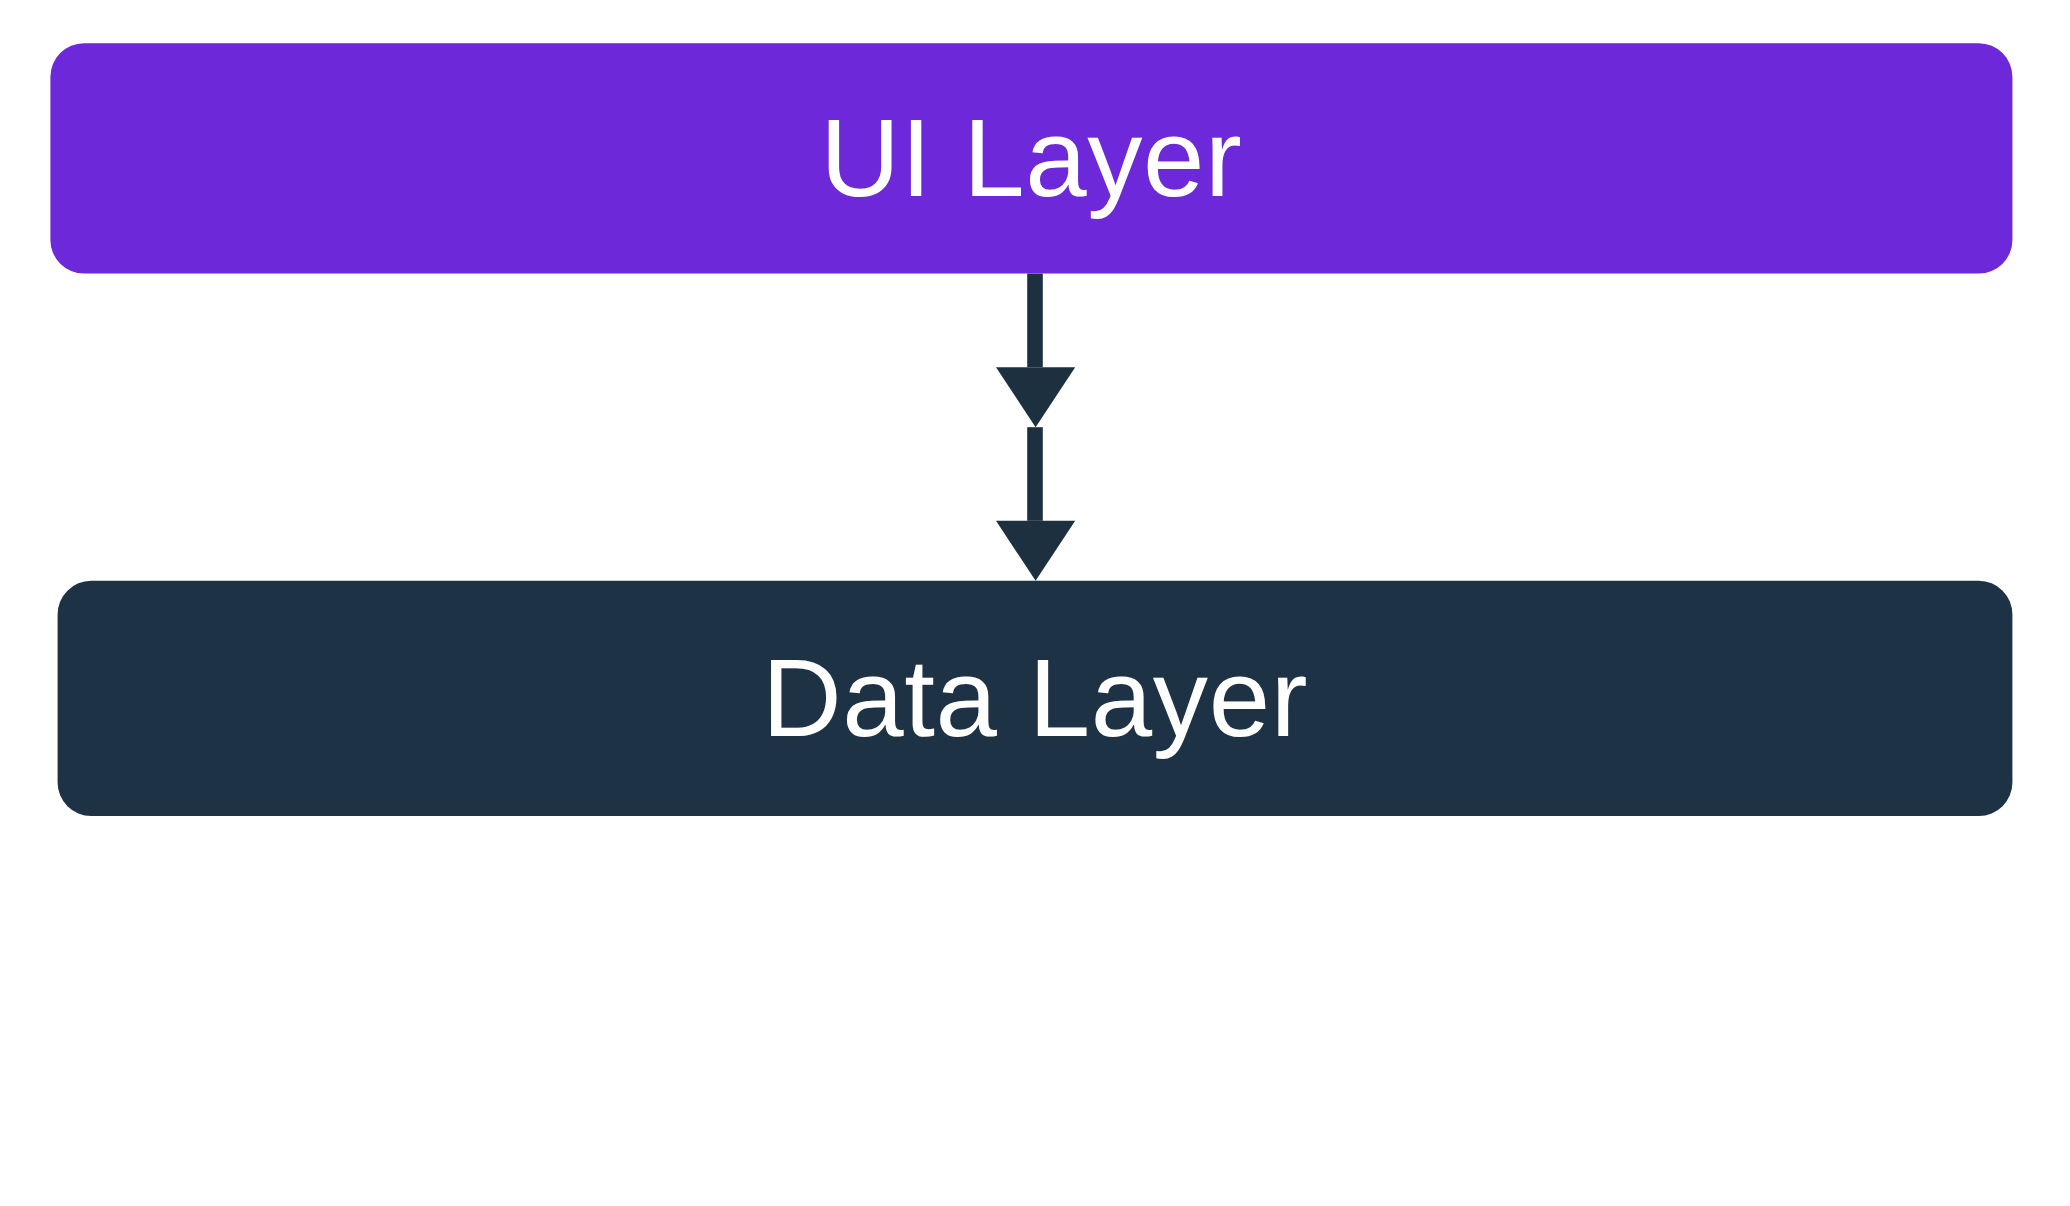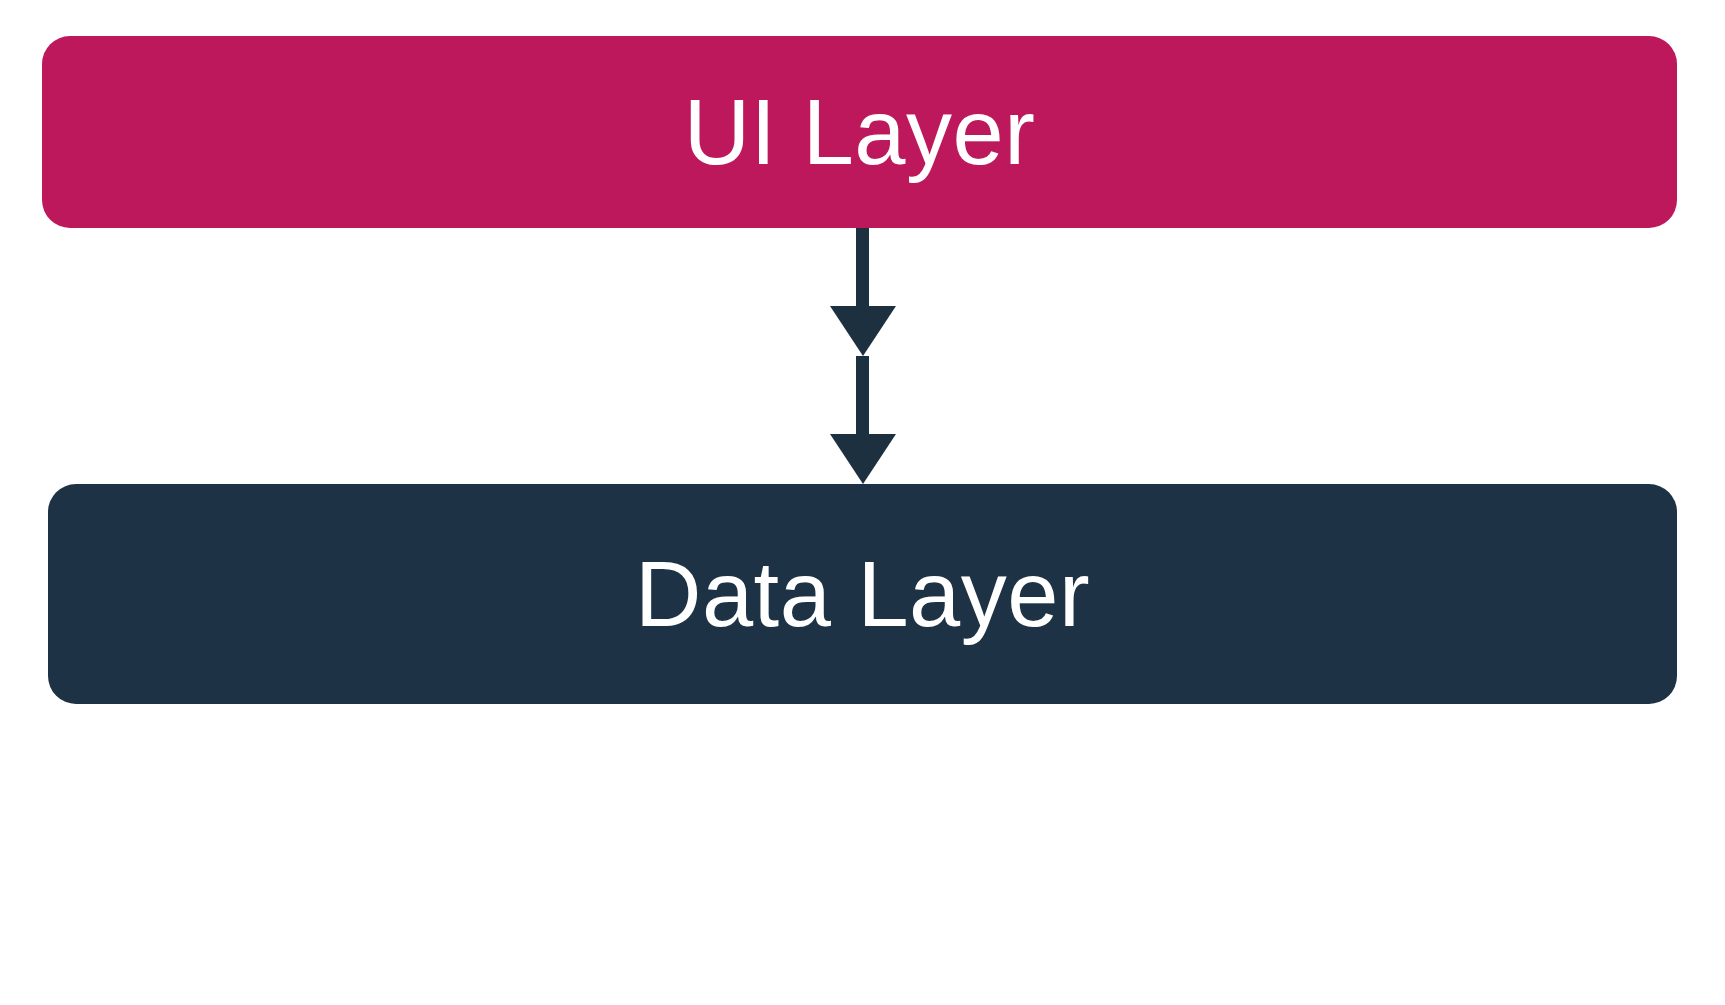--- a/index.html
+++ b/index.html
@@ -21,21 +21,21 @@
   .layer-box {
     height: 192px;
     margin: 0 48px;
     border-radius: 28px;
     display: flex;
     align-items: center;
     justify-content: center;
     flex: 0 0 auto;
   }
   .layer-box--data {
-    height: 220px;
+    height: 196px;
   }
   .layer-label {
     font-size: 92px;
     line-height: 1;
     font-weight: 400;
     letter-spacing: 0.5px;
     white-space: nowrap;
   }
   .arrow {
     height: 128px;
@@ -58,21 +58,21 @@
     border-left: 33px solid transparent;
     border-right: 33px solid transparent;
     border-top: 50px solid var(--arrow-color, #1d3244);
   }
 </style>
 </head>
 <body style="background-color: rgb(255, 255, 255);">
 
 <div class="diagram">
 
-  <div class="layer-box" style="background-color: #be185d; margin-left: 42px;">
+  <div class="layer-box" style="background-color: #6d28d9; margin-left: 42px;">
     <span class="layer-label" style="color: rgb(255, 255, 255);">UI Layer</span>
   </div>
 
   <div class="arrow">
     <span class="arrow-shaft"></span>
     <span class="arrow-head"></span>
   </div>
 
 
   <div class="arrow">

